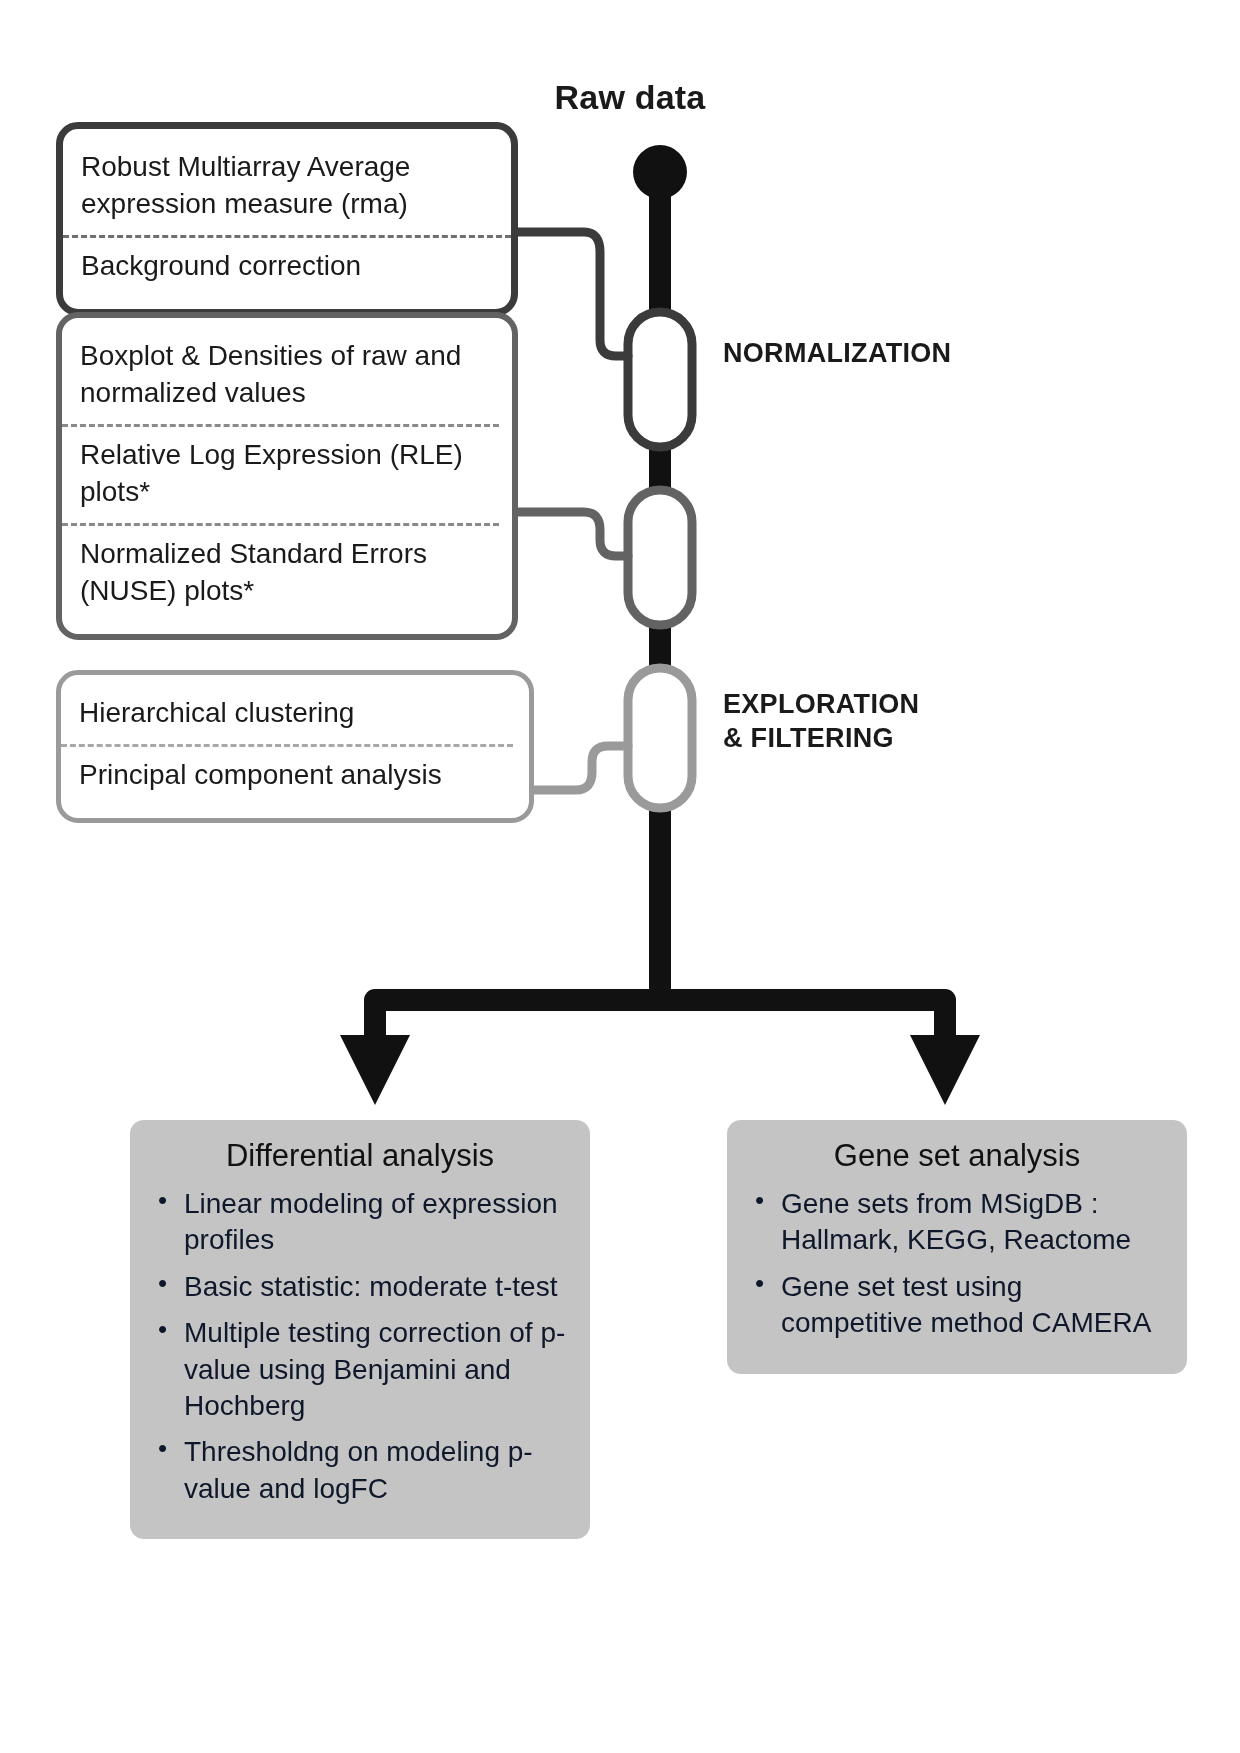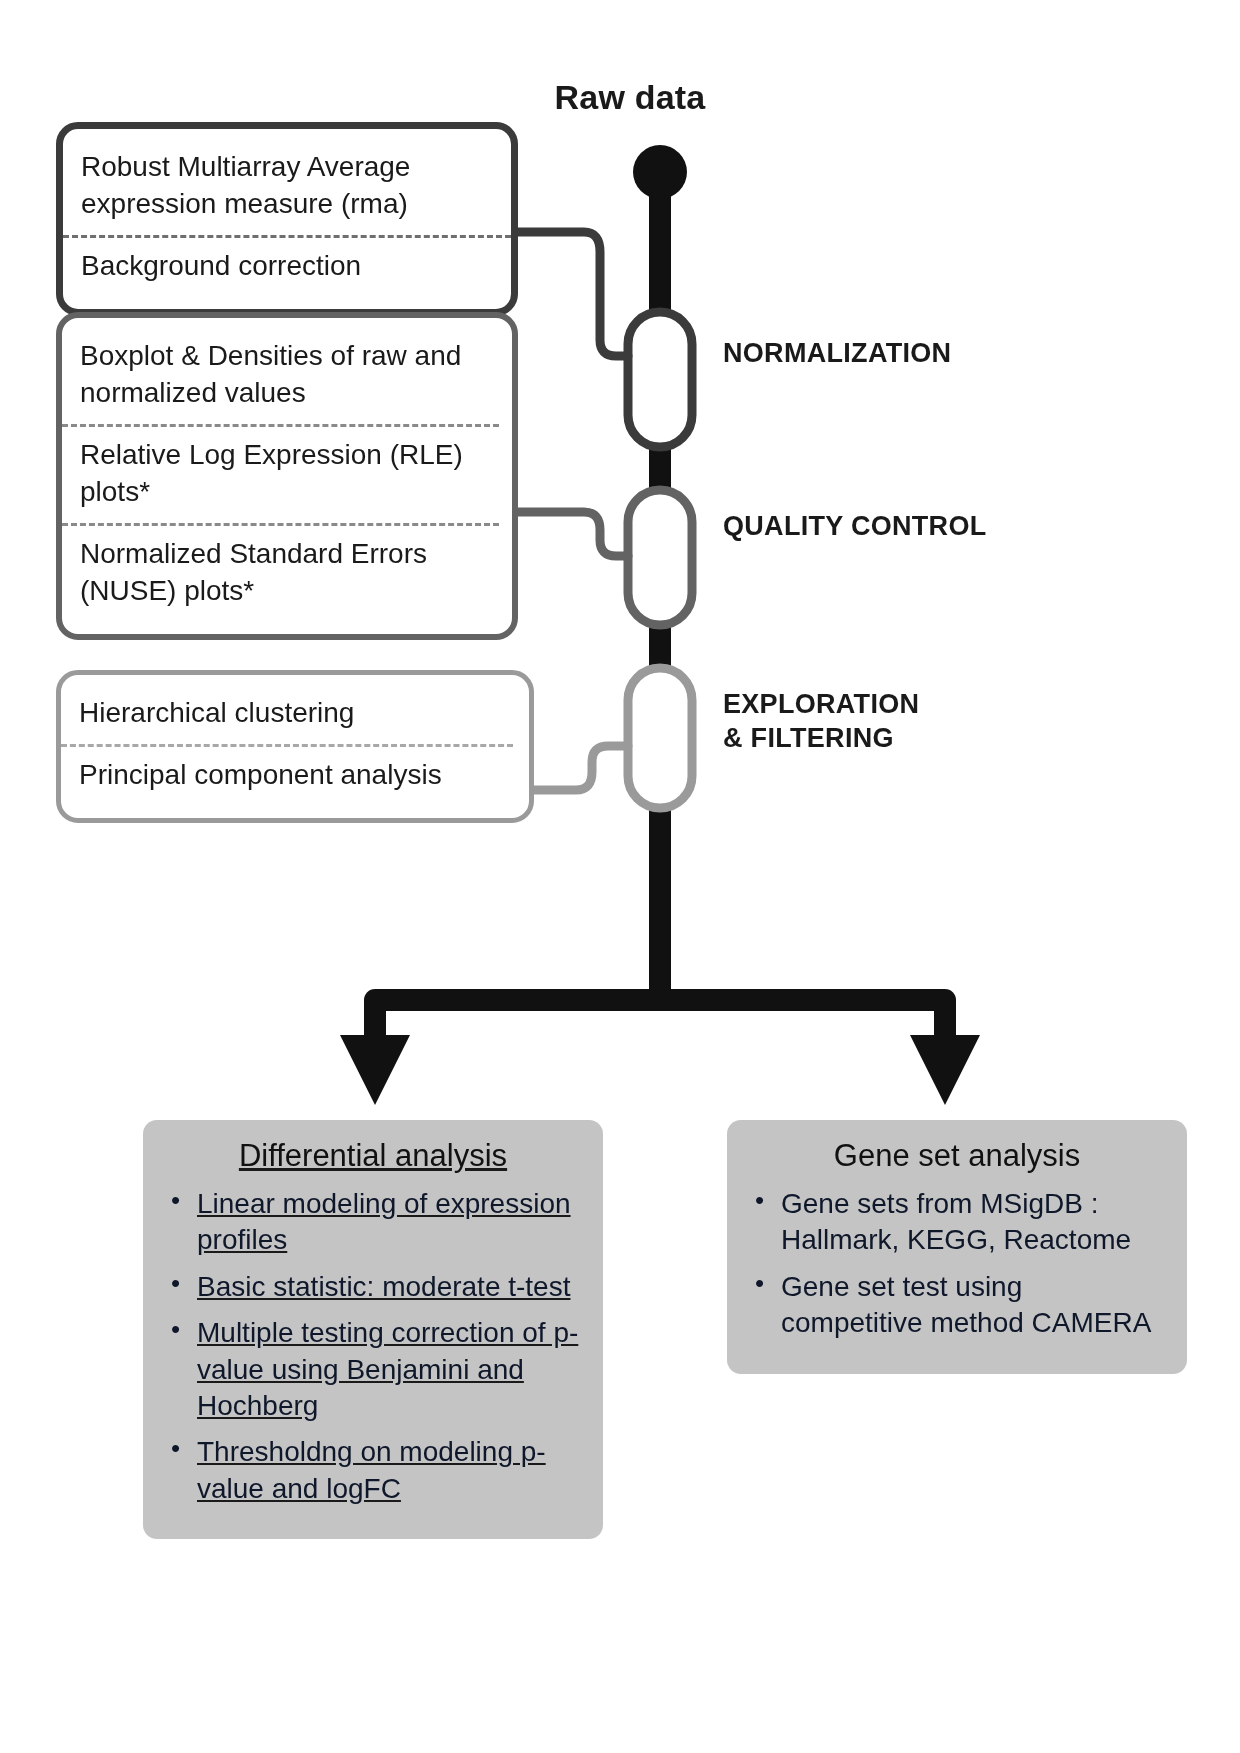--- a/index.html
+++ b/index.html
@@ -122,24 +122,23 @@
     color: #0f172a;
   }
   .card li::before {
     content: "\2022";
     position: absolute;
     left: 4px;
     top: -2px;
     font-size: 26px;
   }
   #card-0 {
-    left: 143px;
+    left: 130px;
     top: 1120px;
     width: 460px;
-    text-decoration: underline;
   }
   #card-1 {
     left: 727px;
     top: 1120px;
     width: 460px;
   }
 </style>
 </head>
 <body>
 
@@ -167,21 +166,20 @@
     <rect x="628" y="490" width="64" height="135" rx="32" ry="32" fill="#ffffff" stroke="#636363" stroke-width="9"></rect>
     <path d="M 518 512 L 584 512 Q 600 512 600 530 L 600 540 Q 600 556 616 556 L 628 556" fill="none" stroke="#636363" stroke-width="9" stroke-linecap="round"></path>
 
     <rect x="628" y="668" width="64" height="140" rx="32" ry="32" fill="#ffffff" stroke="#9a9a9a" stroke-width="9"></rect>
     <path d="M 534 790 L 576 790 Q 592 790 592 772 L 592 762 Q 592 746 608 746 L 628 746" fill="none" stroke="#9a9a9a" stroke-width="9" stroke-linecap="round"></path>
   </svg>
 
   <div class="abs" id="raw-data-title">Raw data</div>
 
   <div class="abs stage-label" id="stage-label-0">NORMALIZATION</div>
-  <div class="abs stage-label" id="stage-label-1">QUALITY CONTROL</div>
   <div class="abs stage-label" id="stage-label-2">
     <div>EXPLORATION</div>
     <div>&amp; FILTERING</div>
   </div>
 
   <div class="abs panel" id="panel-0">
     <div class="panel-row">Robust Multiarray Average expression measure (rma)</div>
     <div class="panel-row">Background correction</div>
   </div>
 

